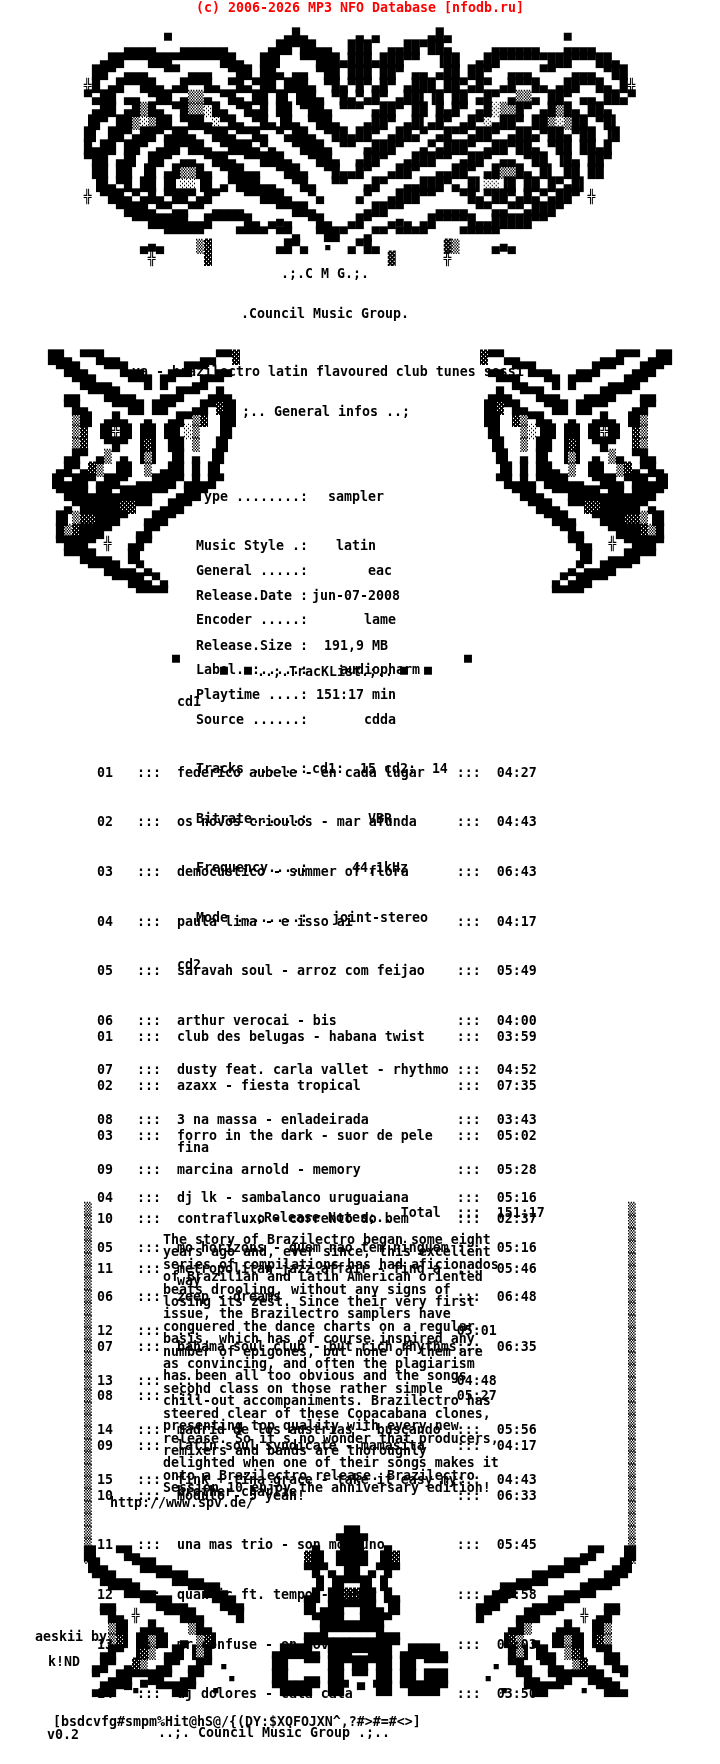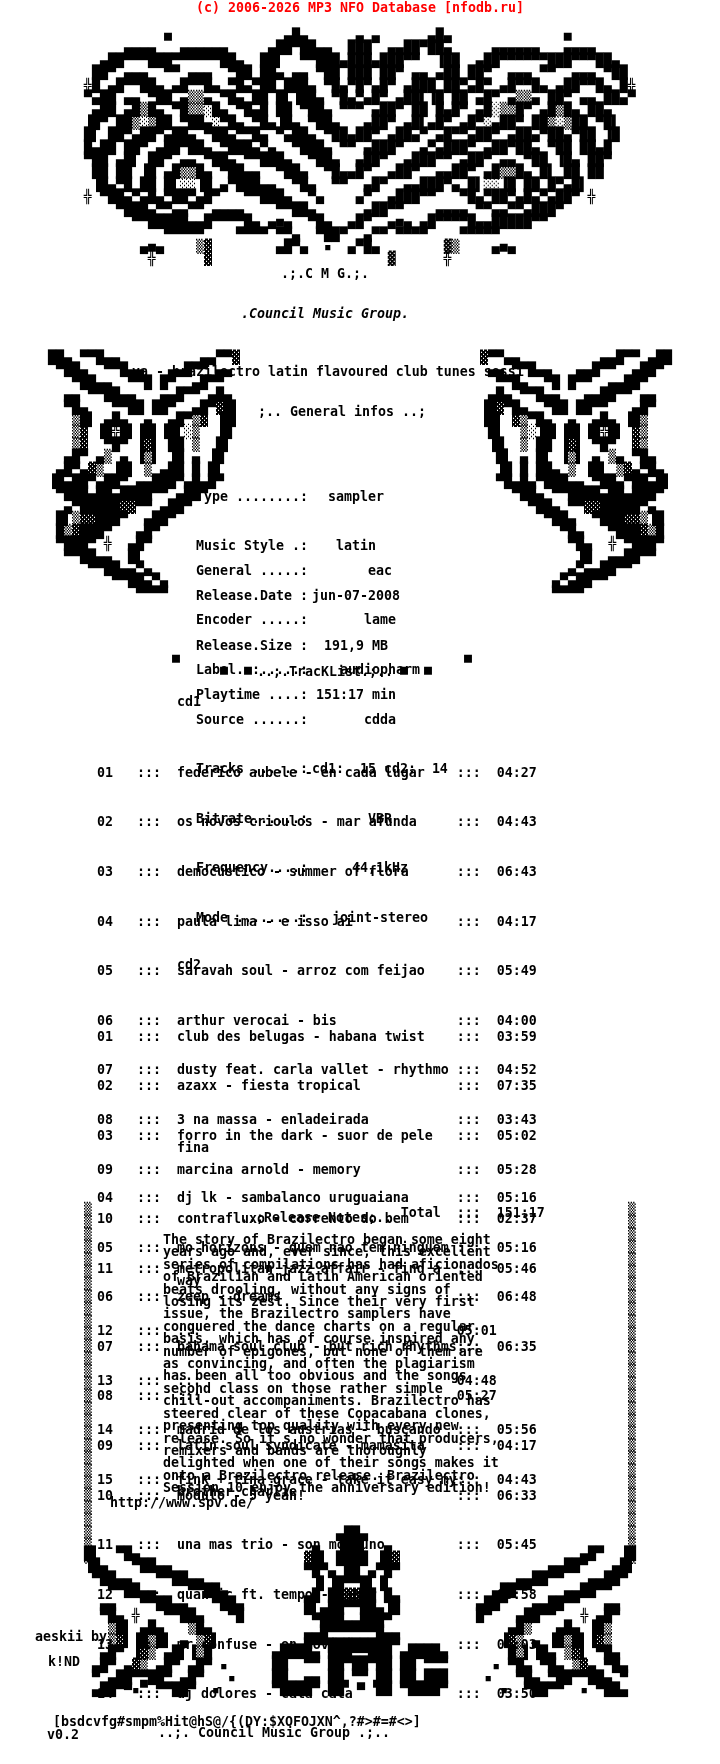--- a/index.html
+++ b/index.html
@@ -48,21 +48,21 @@
   ██ ██ ▐█ ▄█▒▒█▄ ▀██▄▄  ▀██▄  ▀█▄▄█▀  ▄██▀  ▄▄██▀ ▄█▒▒█▄ █▌ ██ ██
   ▐█▄▀█ ██ █▌░░▐█ ▄▀███▄▄  ▀█▄  ▀▀  ▄█▀  ▄▄███▀▄ █▌░░▐█ ██ █▀▄█▌
  ╬ ▀██▄▀▄█▄▀██▀▄█▀   ▀▀███▄  ▀▄    ▄▀  ▄███▀▀   ▀█▄▀██▀▄█▄▀▄██▀ ╬
      ▀███▄▀▀▄▄▀▀ ▄▄▄▄    ▀▀██▄      ▄██▀▀    ▄▄▄▄ ▀▀▄▄▀▀▄███▀
        ▀▀█████▄▄█▀▀▀▀█▄ ▄■▄  ▀█▄  ▄█▀  ▄■▄ ▄█▀▀▀▀█▄▄█████▀▀
            ▀▀▀▀▀    ▀▀▀▀ ▀▀▄  ▀██▀  ▄▀▀ ▀▀▀▀    ▀▀▀▀▀
         ▄■▄    ▒▓        ▄█▀▄  ▪  ▄▀█▄        ▓▒    ▄■▄
          ╬      ▓                      ▓      ╬</pre>
 
 <div class="abs" style="left:281px; top:268px;">.;.C M G.;.</div>
-<div class="abs" style="left:241px; top:308px;font-style:italic;">.Council Music Group.</div>
+<div class="abs" style="left:241px; top:308px;">.Council Music Group.</div>
 
 <div class="abs" style="left:132px; top:366px;">va - brazilectro latin flavoured club tunes sessi</div>
 
 <pre class="abs art" style="left:48px; top:352px;">██▄ ▀▀█▄▄          ▄▄▀▀▓
  ▀██▄  ▀▀█▄▄   ▄▄█▀▀ ▄▄ 
    ▀██▄▄  ▀▀█ █▀  ▄█▀▀  
   ▄▄ ▀▀██▄▄   ▄▄█▀▀ ▄█▄ 
   ▀█▄   ▀▀██ ██▀  ▄█▀▓█▌
    ▒█▌ ▄█▄  ▄  ▄█▀▒▓ ▐█▌
    ▒▓ ▐█╬█▌▐█▌▐█▌░▒  ▐█ 
@@ -93,21 +93,21 @@
  ▀███▄██▄████▀▀ ▄██▀    
   ▄▀█████▓▓▀▀ ▄██▀      
  █▌▒▓▓███▀  ▄██▀        
  █▒▓███▀   ▄█▀          
  ▀███▀ ╬  ▄█▀           
   ▀▀██▄▄  █▌            
      ▀▀██▄▄▀▄           
         ▀▀██▄▀▄         
            ▀▀▀▀         </pre>
 
-<div class="abs" style="left:242px; top:406px;margin-left:16px;">;.. General infos ..;</div>
+<div class="abs" style="left:242px; top:406px;">;.. General infos ..;</div>
 
 <div class="abs info-group" style="left:192px; top:441px;">
   
 
     <div class="info-row">
       <span>Type ........:</span>
       <span>sampler</span>
     </div>
   
     <div class="info-row">

